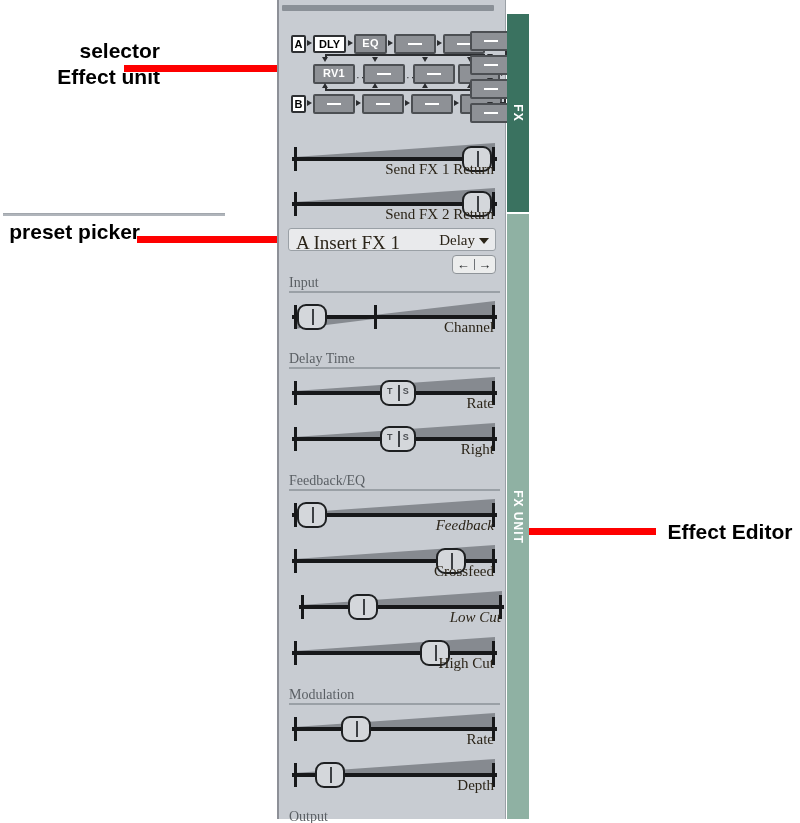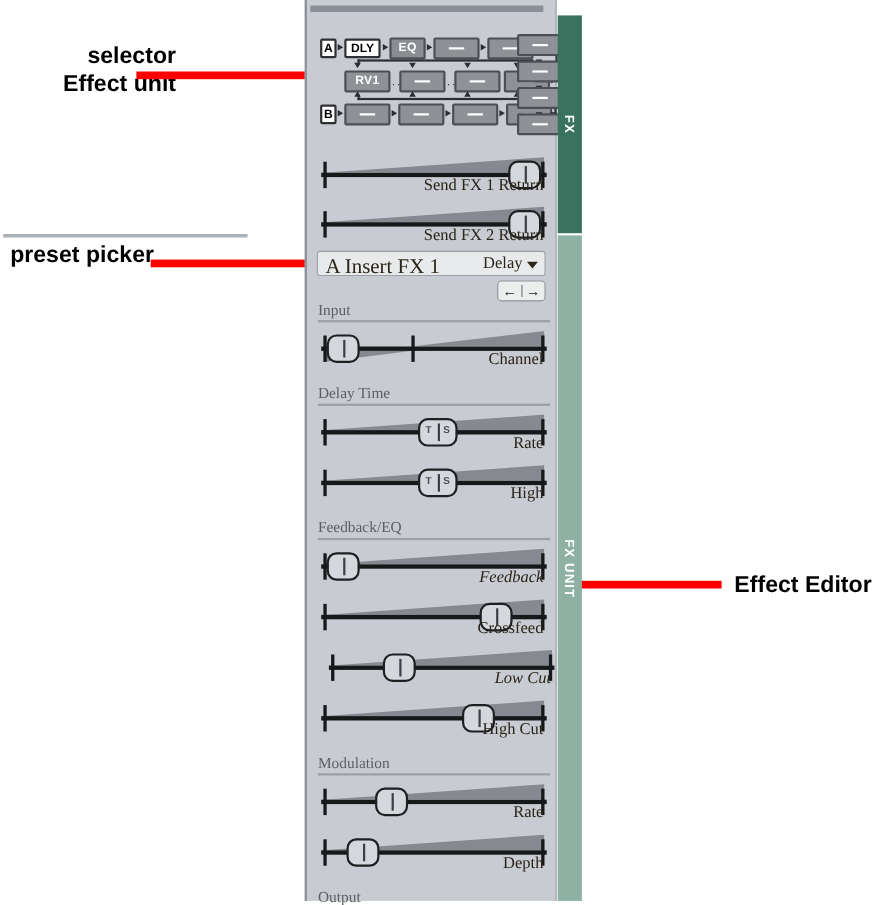--- a/index.html
+++ b/index.html
@@ -286,21 +286,21 @@
 <div class="slider" style="top: 419px; position: absolute; left: 289px;">
     <div class="s-wedge" style="left: 5px; width: 201px; background: linear-gradient(to right, transparent, transparent) rgb(134, 138, 144); clip-path: polygon(0% 100%, 100% 12%, 100% 100%);"></div>
     <div class="s-track"></div>
     <div class="s-tickL"></div>
     <div class="s-tickR"></div>
     <div class="s-thumb ts" style="left: 90.88px;">
       <span class="tl">T</span>
       <span class="tr">S</span>
       <span class="bar"></span>
     </div>
-    <div class="s-label">High</div>
+    <div class="s-label">Right</div>
   </div>
 <div class="grp" style="top: 473px;">
     <span class="gtxt">Feedback/EQ</span>
     <span class="gline"></span>
   </div>
 <div class="slider" style="top: 495px; position: absolute; left: 289px; font-style: italic;">
     <div class="s-wedge" style="left: 5px; width: 201px; background: linear-gradient(to right, transparent, transparent) rgb(134, 138, 144); clip-path: polygon(0% 100%, 100% 12%, 100% 100%);"></div>
     <div class="s-track"></div>
     <div class="s-tickL"></div>
     <div class="s-tickR"></div>

